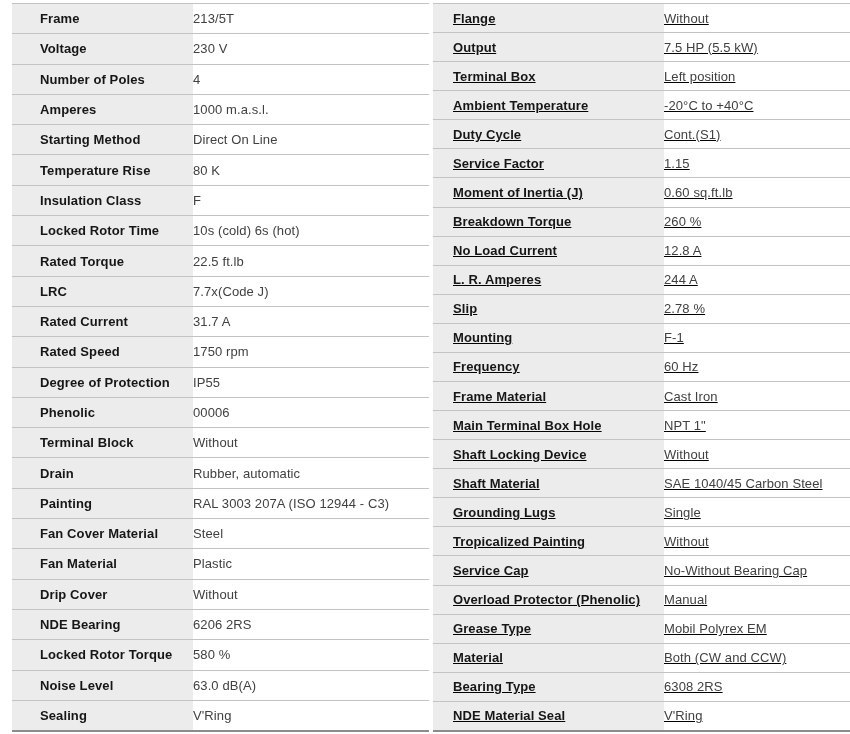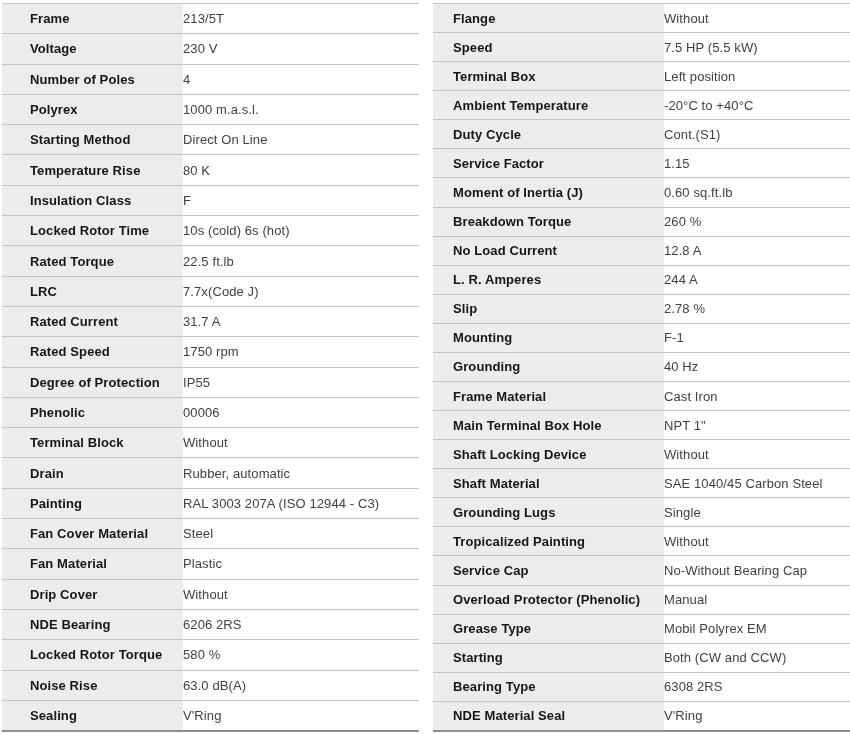--- a/index.html
+++ b/index.html
@@ -12,22 +12,22 @@
   }
   .spec-table{
     position:absolute;
     top:3px;
     height:729px;
     display:flex;
     flex-direction:column;
     border-bottom:2px solid var(--table_bottom_border,#8c8c8c);
     box-sizing:border-box;
   }
-  .spec-table.left{left:2px;width:417px;}
-  .spec-table.right{left:433px;width:417px;}
+  .spec-table.left{left:12px;width:417px;}
+  .spec-table.right{left:433px;width:417px;text-decoration:underline;}
   .row{
     flex:1 1 0;
     display:flex;
     align-items:stretch;
     border-top:1px solid var(--row_separator,#c3c3c3);
     min-height:0;
   }
   .label{
     background:var(--label_bg,#ececec);
     display:flex;
@@ -64,21 +64,21 @@
     </div>
     <div class="row">
       <div class="label">Voltage</div>
       <div class="value">230 V</div>
     </div>
     <div class="row">
       <div class="label">Number of Poles</div>
       <div class="value">4</div>
     </div>
     <div class="row">
-      <div class="label">Polyrex</div>
+      <div class="label">Amperes</div>
       <div class="value">1000 m.a.s.l.</div>
     </div>
     <div class="row">
       <div class="label">Starting Method</div>
       <div class="value">Direct On Line</div>
     </div>
     <div class="row">
       <div class="label">Temperature Rise</div>
       <div class="value">80 K</div>
     </div>
@@ -140,36 +140,36 @@
     </div>
     <div class="row">
       <div class="label">NDE Bearing</div>
       <div class="value">6206 2RS</div>
     </div>
     <div class="row">
       <div class="label">Locked Rotor Torque</div>
       <div class="value">580 %</div>
     </div>
     <div class="row">
-      <div class="label">Noise Rise</div>
+      <div class="label">Noise Level</div>
       <div class="value">63.0 dB(A)</div>
     </div>
     <div class="row">
       <div class="label">Sealing</div>
       <div class="value">V'Ring</div>
     </div>
   </section>
 
 <section class="spec-table right">
     <div class="row">
       <div class="label">Flange</div>
       <div class="value">Without</div>
     </div>
     <div class="row">
-      <div class="label">Speed</div>
+      <div class="label">Output</div>
       <div class="value">7.5 HP (5.5 kW)</div>
     </div>
     <div class="row">
       <div class="label">Terminal Box</div>
       <div class="value">Left position</div>
     </div>
     <div class="row">
       <div class="label">Ambient Temperature</div>
       <div class="value">-20°C to +40°C</div>
     </div>
@@ -199,22 +199,22 @@
     </div>
     <div class="row">
       <div class="label">Slip</div>
       <div class="value">2.78 %</div>
     </div>
     <div class="row">
       <div class="label">Mounting</div>
       <div class="value">F-1</div>
     </div>
     <div class="row">
-      <div class="label">Grounding</div>
-      <div class="value">40 Hz</div>
+      <div class="label">Frequency</div>
+      <div class="value">60 Hz</div>
     </div>
     <div class="row">
       <div class="label">Frame Material</div>
       <div class="value">Cast Iron</div>
     </div>
     <div class="row">
       <div class="label">Main Terminal Box Hole</div>
       <div class="value">NPT 1"</div>
     </div>
     <div class="row">
@@ -239,21 +239,21 @@
     </div>
     <div class="row">
       <div class="label">Overload Protector (Phenolic)</div>
       <div class="value">Manual</div>
     </div>
     <div class="row">
       <div class="label">Grease Type</div>
       <div class="value">Mobil Polyrex EM</div>
     </div>
     <div class="row">
-      <div class="label">Starting</div>
+      <div class="label">Material</div>
       <div class="value">Both (CW and CCW)</div>
     </div>
     <div class="row">
       <div class="label">Bearing Type</div>
       <div class="value">6308 2RS</div>
     </div>
     <div class="row">
       <div class="label">NDE Material Seal</div>
       <div class="value">V'Ring</div>
     </div>

